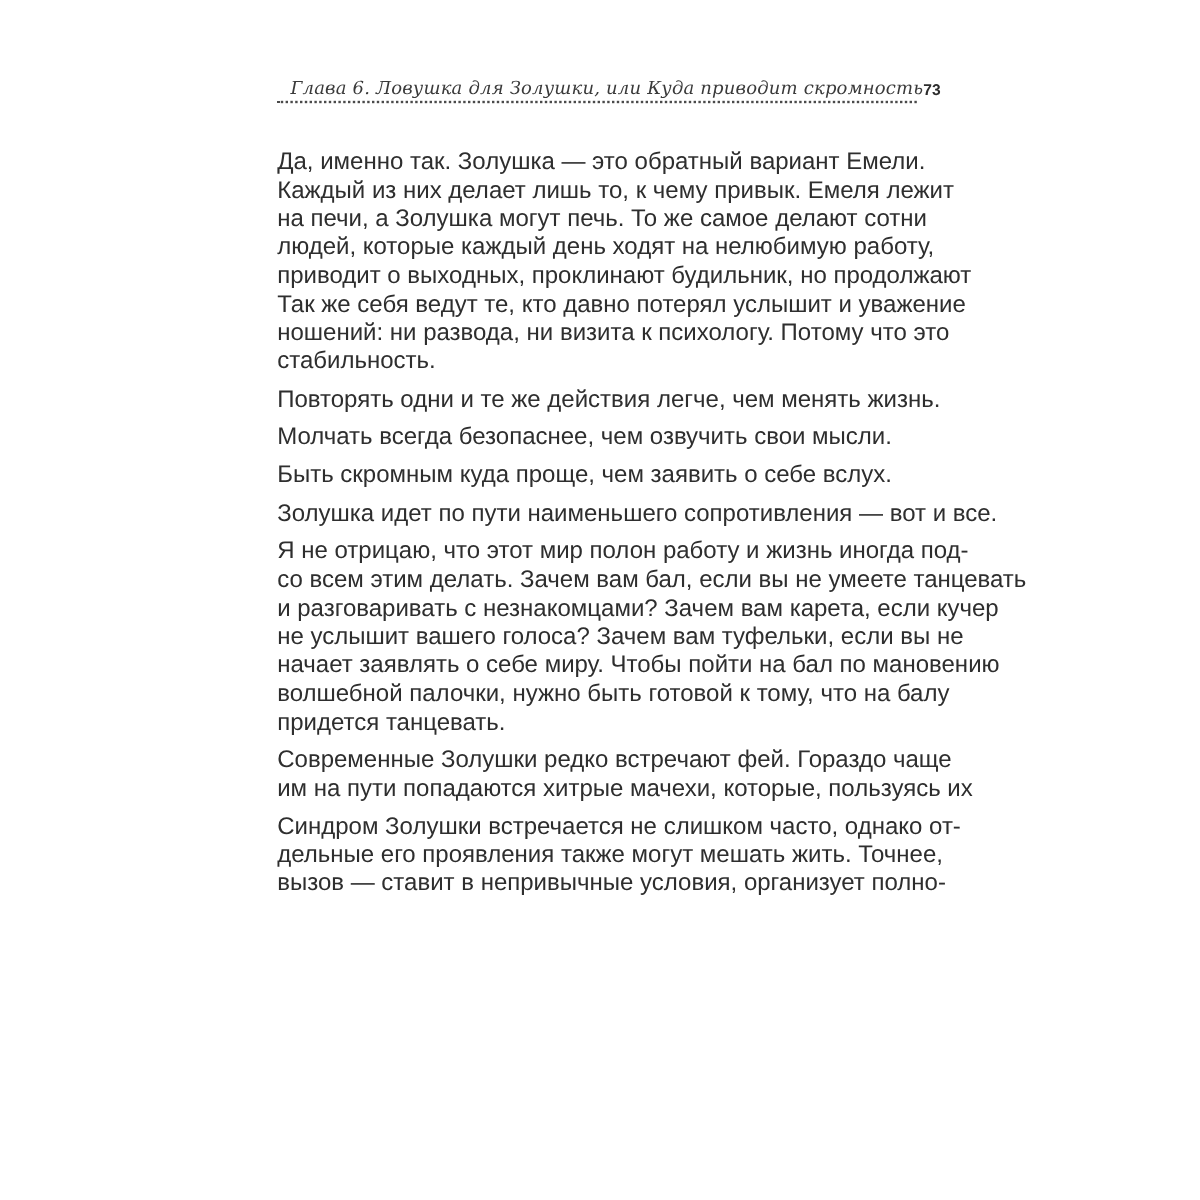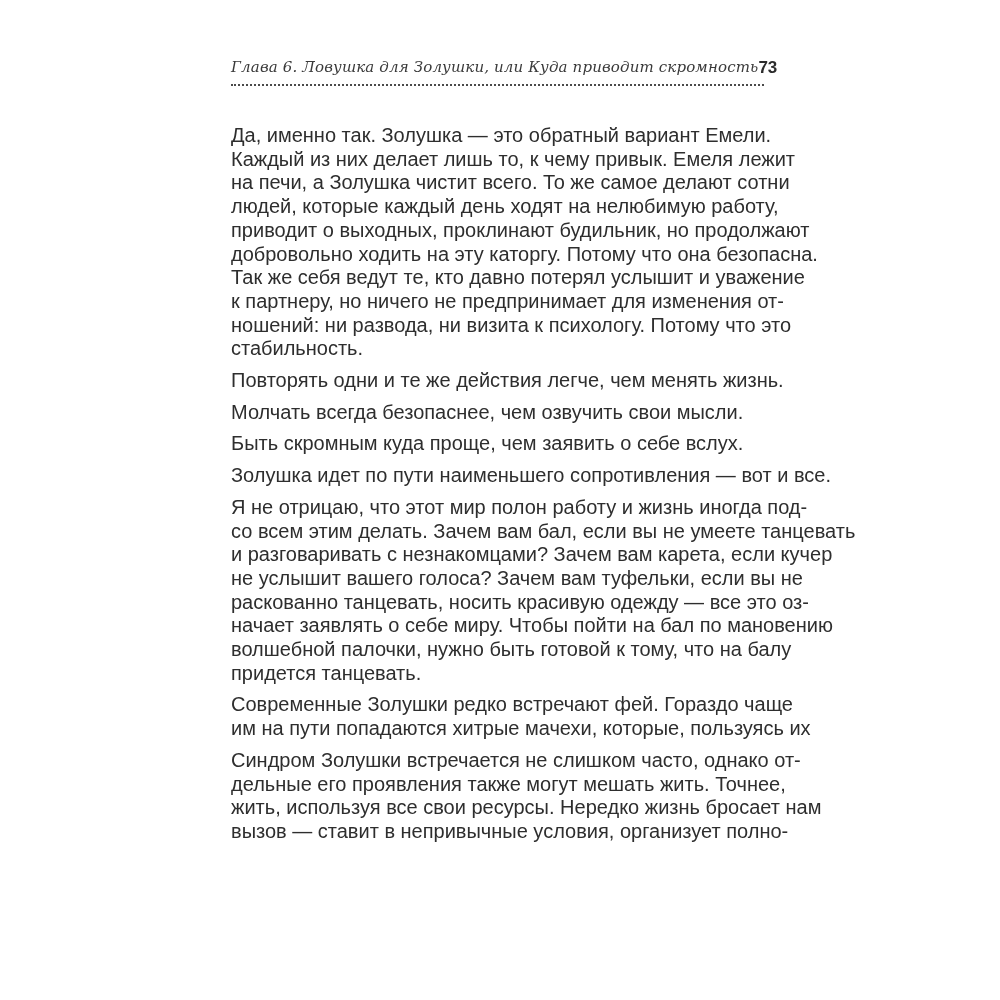--- a/index.html
+++ b/index.html
@@ -15,35 +15,36 @@
     }
     .page {
       position: absolute;
       left: 231px;
       top: 58px;
       width: 533px;
     }
     .running-header {
       display: flex;
       justify-content: space-between;
-      align-items: flex-start;
+      align-items: flex-end;
       height: 24px;
+      margin-left: 11px;
     }
     .header-title {
       font-family: "DejaVu Serif", "Liberation Serif", serif;
       font-style: italic;
       font-size: 15px;
       color: #3a3a3a;
       letter-spacing: 0.15px;
       white-space: nowrap;
     }
     .page-number {
       font-family: "Liberation Sans", "DejaVu Sans", sans-serif;
       font-weight: bold;
-      font-size: 17px;
+      font-size: 13px;
       color: #2c2c2c;
       margin-right: 2px;
     }
     .dotted-rule {
       margin-top: 2px;
       height: 0;
       border-top: 2px dotted #4a4a4a;
       width: 533px;
     }
     .body-text {
@@ -75,55 +76,51 @@
   <div class="running-header">
     <span class="header-title">Глава 6. Ловушка для Золушки, или Куда приводит скромность</span>
     <span class="page-number">73</span>
   </div>
   <div class="dotted-rule"></div>
 
   <div class="body-text" id="body-text">
       <div class="para">
         <span class="line">Да, именно так. Золушка — это обратный вариант Емели.</span>
         <span class="line">Каждый из них делает лишь то, к чему привык. Емеля лежит</span>
-        <span class="line">на печи, а Золушка чистит всего. То же самое делают сотни</span>
+        <span class="line">на печи, а Золушка могут печь. То же самое делают сотни</span>
         <span class="line">людей, которые каждый день ходят на нелюбимую работу,</span>
         <span class="line">приводит о выходных, проклинают будильник, но продолжают</span>
-        <span class="line">добровольно ходить на эту каторгу. Потому что она безопасна.</span>
         <span class="line">Так же себя ведут те, кто давно потерял услышит и уважение</span>
-        <span class="line">к партнеру, но ничего не предпринимает для изменения от-</span>
         <span class="line">ношений: ни развода, ни визита к психологу. Потому что это</span>
         <span class="line last">стабильность.</span>
       </div>
       <div class="para">
         <span class="line last">Повторять одни и те же действия легче, чем менять жизнь.</span>
       </div>
       <div class="para">
         <span class="line last">Молчать всегда безопаснее, чем озвучить свои мысли.</span>
       </div>
       <div class="para">
         <span class="line last">Быть скромным куда проще, чем заявить о себе вслух.</span>
       </div>
       <div class="para">
         <span class="line last">Золушка идет по пути наименьшего сопротивления — вот и все.</span>
       </div>
       <div class="para">
         <span class="line">Я не отрицаю, что этот мир полон работу и жизнь иногда под-</span>
         <span class="line">со всем этим делать. Зачем вам бал, если вы не умеете танцевать</span>
         <span class="line">и разговаривать с незнакомцами? Зачем вам карета, если кучер</span>
         <span class="line">не услышит вашего голоса? Зачем вам туфельки, если вы не</span>
-        <span class="line">раскованно танцевать, носить красивую одежду — все это оз-</span>
         <span class="line">начает заявлять о себе миру. Чтобы пойти на бал по мановению</span>
         <span class="line">волшебной палочки, нужно быть готовой к тому, что на балу</span>
         <span class="line last">придется танцевать.</span>
       </div>
       <div class="para">
         <span class="line">Современные Золушки редко встречают фей. Гораздо чаще</span>
         <span class="line">им на пути попадаются хитрые мачехи, которые, пользуясь их</span>
       </div>
       <div class="para">
         <span class="line">Синдром Золушки встречается не слишком часто, однако от-</span>
         <span class="line">дельные его проявления также могут мешать жить. Точнее,</span>
-        <span class="line">жить, используя все свои ресурсы. Нередко жизнь бросает нам</span>
         <span class="line">вызов — ставит в непривычные условия, организует полно-</span>
       </div>
     </div>
 </div>
 
 </body></html>

